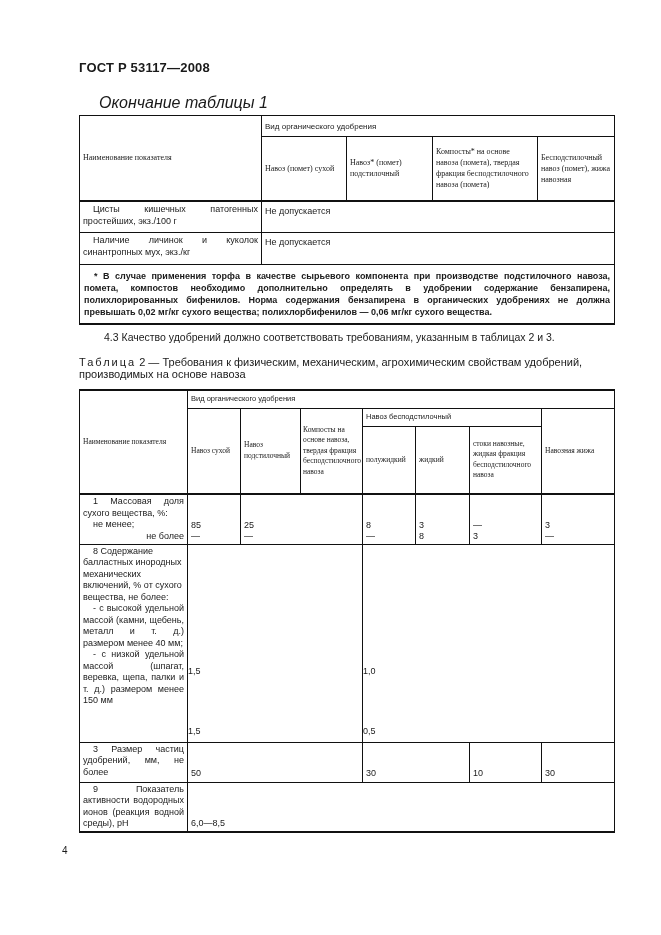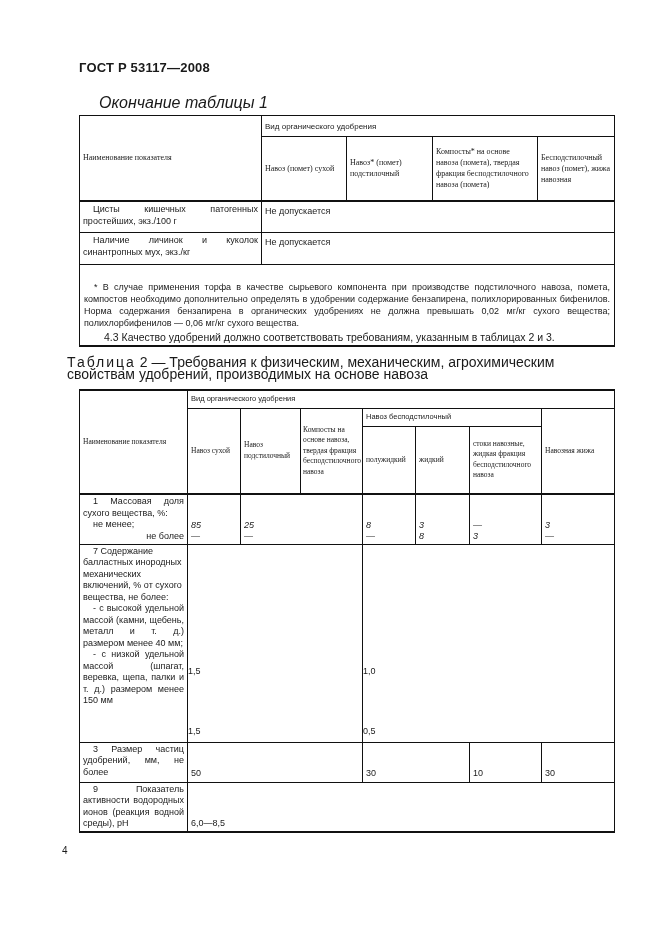--- a/index.html
+++ b/index.html
@@ -7,30 +7,30 @@
          font-family:"Liberation Sans", sans-serif; color:#1a1a1a; }
   .abs { position:absolute; }
   .doc-title { left:79px; top:60px; font-size:13px; font-weight:bold; letter-spacing:0.2px; }
   .cont-label { left:93px; top:94px; font-size:16px; font-style:italic;margin-left:6px; }
   table { border-collapse:collapse; position:absolute; table-layout:fixed; }
   td { border:1px solid #111; font-size:8px; line-height:11px; padding:1px 3px; vertical-align:middle; text-align:left; }
   .t1 td { font-size:9px; line-height:12px; }
   .t1 .hdr { font-size:8px; line-height:11px; }
   .left { text-align:justify; vertical-align:top; }
   .indent { text-indent:10px; }
-  .note { text-align:justify; text-indent:10px; padding:16px 4px; font-size:9px; line-height:12.5px; }
+  .note { text-align:justify; text-indent:10px; padding:5px 4px; font-size:9px; line-height:12.5px;font-weight:bold; }
   .thick-bottom { border-bottom:2px solid #111;font-family:Liberation Serif, serif; }
   .para { left:104px; top:331px; font-size:10.5px; }
-  .tcap { left:67px; top:356px; width:534px; font-size:14px; line-height:12px; }
+  .tcap { left:79px; top:356px; width:534px; font-size:11px; line-height:12px; }
   .spaced { letter-spacing:2px; }
   .t2 td { font-size:9px; line-height:11.5px; }
   .t2 .hdr { font-size:7.5px; line-height:10.5px; }
   .page-num { left:62px; top:845px; font-size:10px; }
   .vals { vertical-align:bottom; padding-bottom:2px; }
-  .stack div { line-height:11px;font-style:italic; }
+  .stack div { line-height:11px; }
 </style>
 </head>
 <body>
 
 <div class="abs doc-title">ГОСТ Р 53117—2008</div>
 <div class="abs cont-label">Окончание таблицы 1</div>
 
 <table class="t1" style="left:79px; top:115px; width:535px;">
   <colgroup>
     <col style="width:182px">
@@ -124,21 +124,21 @@
           <div>3</div>
         </td>
     <td class="vals stack">
           <div>3</div>
           <div>—</div>
         </td>
   </tr>
 
   <tr style="height:198px">
     <td class="left">
-      <div class="indent" style="text-align:left;">7 Содержание балластных инородных механических включений, % от сухого вещества, не более:</div>
+      <div class="indent" style="text-align:left;">8 Содержание балластных инородных механических включений, % от сухого вещества, не более:</div>
       <div class="indent">- с высокой удельной массой (камни, щебень, металл и т. д.) размером менее 40 мм;</div>
       <div class="indent">- с низкой удельной массой (шпагат, веревка, щепа, палки и т. д.) размером менее 150 мм</div>
     </td>
     <td colspan="3" style="position:relative; vertical-align:top;">
       <div style="position:absolute; left:0; right:0; top:121px;">1,5</div>
       <div style="position:absolute; left:0; right:0; top:181px;">1,5</div>
     </td>
     <td colspan="4" style="position:relative; vertical-align:top;">
       <div style="position:absolute; left:0; right:0; top:121px;">1,0</div>
       <div style="position:absolute; left:0; right:8px; top:181px;">0,5</div>

